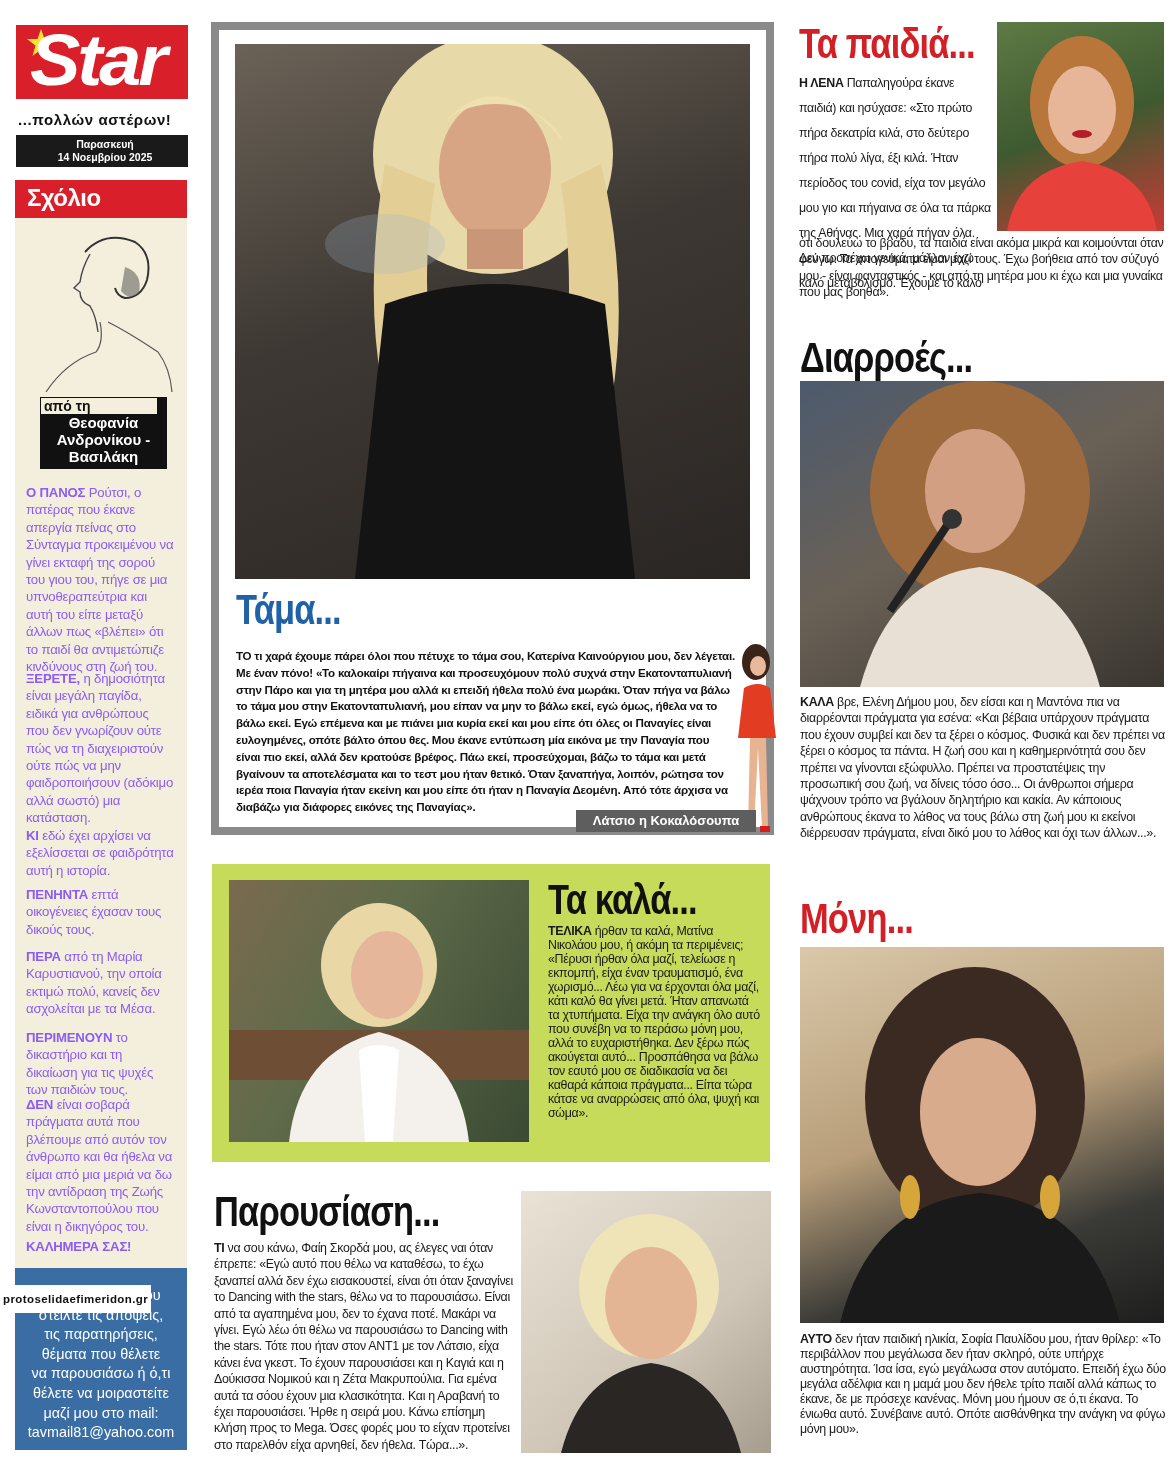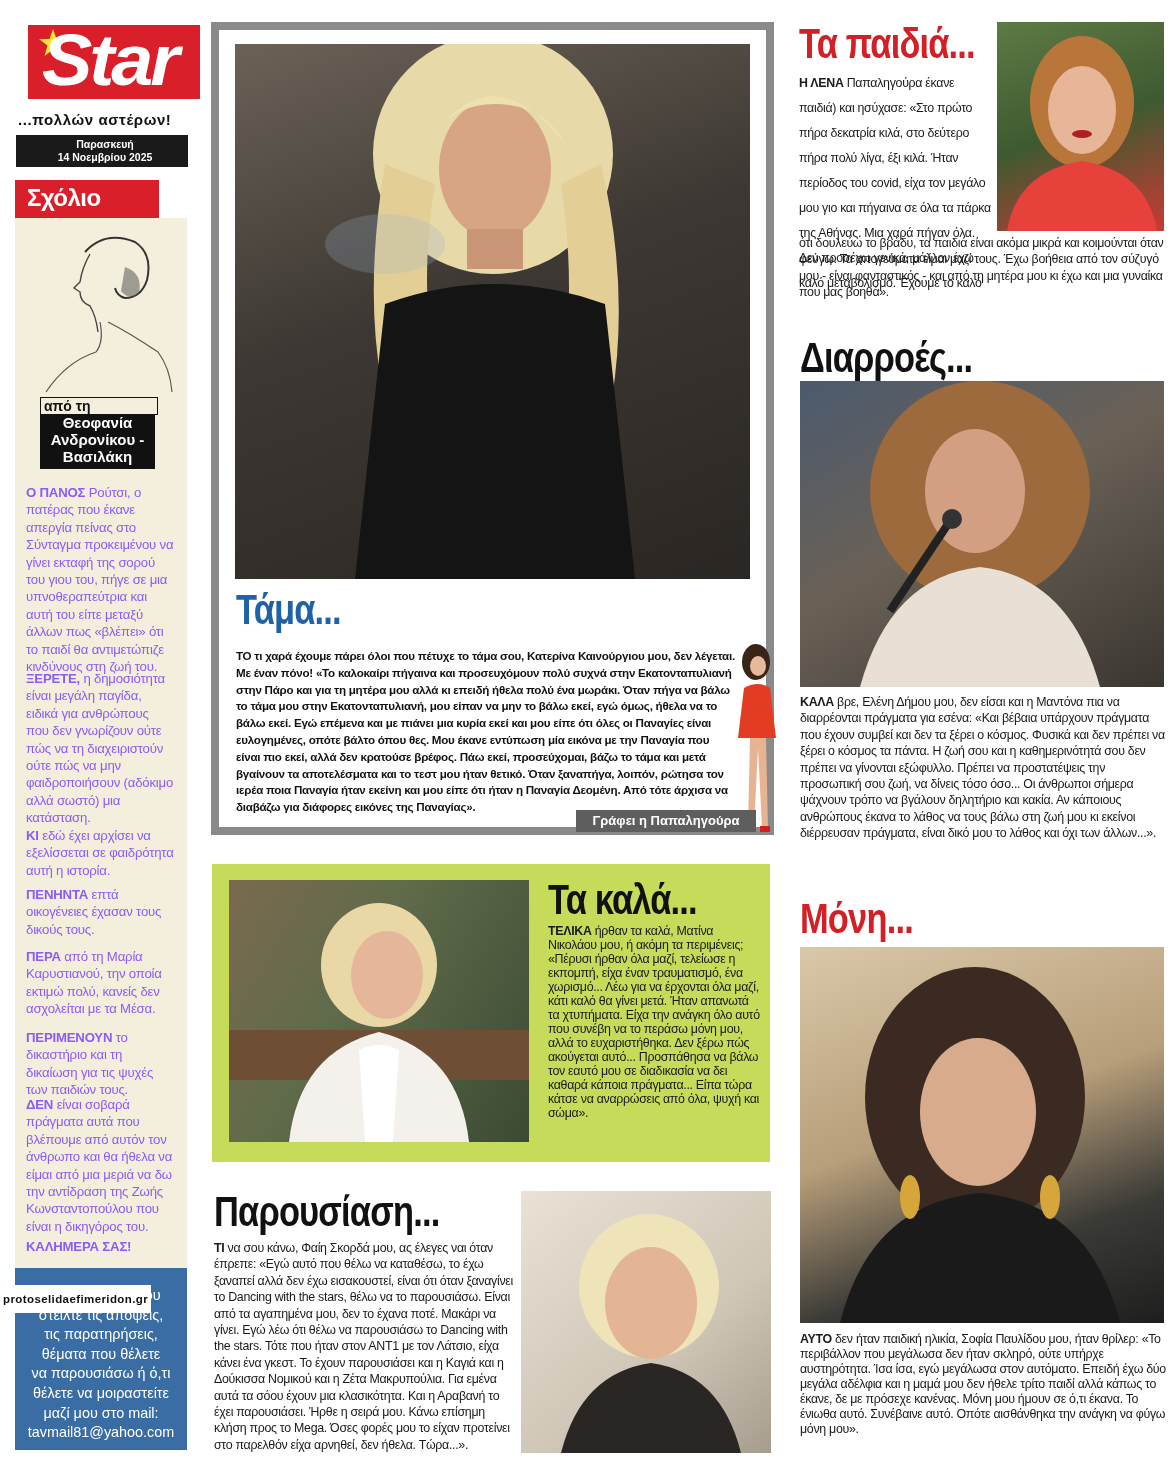--- a/index.html
+++ b/index.html
@@ -1,28 +1,28 @@
 <!DOCTYPE html>
 <html><head>
 <meta charset="utf-8">
 <style>
   * { box-sizing: border-box; margin: 0; padding: 0; }
   body { width: 1175px; height: 1474px; background: #ffffff; position: relative; overflow: hidden; font-family: "Liberation Sans", sans-serif; color: #1a1a1a; }
   .abs { position: absolute; }
 
   
-  #logo { left: 28px; top: 25px; width: 172px; height: 74px; background: #d9202a; overflow: hidden; }
+  #logo { left: 16px; top: 25px; width: 172px; height: 74px; background: #d9202a; overflow: hidden; }
   #logo .wordmark { position: absolute; left: 14px; top: -6px; font: italic bold 72px "Liberation Sans", sans-serif; color: #fff; letter-spacing: -3px; transform: scaleX(1.05); transform-origin: left; }
   #logo .star { position: absolute; left: 10px; top: 3px; width: 30px; height: 30px; }
   #tagline { left: 18px; top: 111px; font: bold 15px "Liberation Sans", sans-serif; letter-spacing: 0.6px; color: #111; }
   #datebox { left: 16px; top: 135px; width: 172px; height: 32px; background: #1a1a1a; color: #fff; font: bold 10.5px/13px "Liberation Sans", sans-serif; padding: 3px 0 0 6px; text-align: center; }
-  #scholio-head { left: 15px; top: 180px; width: 144px; height: 38px; background: #d9202a; color: #fff; font: bold 24px "Liberation Sans", sans-serif; padding: 4px 8px 0 12px; transform-origin: left; letter-spacing: -0.5px; }
+  #scholio-head { left: 15px; top: 180px; width: 172px; height: 38px; background: #d9202a; color: #fff; font: bold 24px "Liberation Sans", sans-serif; padding: 4px 8px 0 12px; transform-origin: left; letter-spacing: -0.5px; }
   #scholio-body { left: 15px; top: 218px; width: 172px; height: 1050px; background: #f4efdc; }
   #sketch { left: 30px; top: 222px; width: 150px; height: 175px; }
-  #author { left: 40px; top: 397px; width: 115px; height: 72px; background: #111; color: #fff; font: bold 15px/17px "Liberation Sans", sans-serif; text-align: center; padding-top: 17px; }
+  #author { left: 40px; top: 397px; width: 127px; height: 72px; background: #111; color: #fff; font: bold 15px/17px "Liberation Sans", sans-serif; text-align: center; padding-top: 17px; }
   #author .from { position: absolute; left: 0; top: 0; width: 118px; height: 18px; background: #f4efdc; border: 1px solid #111; color: #111; font-size: 14px; text-align: left; padding-left: 3px; line-height: 16px; }
   .col-text { font-size: 13.2px; line-height: 17.4px; color: #8b5cf6; letter-spacing: -0.2px; }
   .col-text b { font-weight: bold; }
   .lp { position: absolute; left: 26px; width: 148px; }
   #mailbox { left: 15px; top: 1268px; width: 172px; height: 182px; background: #3a6da3; color: #fff; text-align: center; font: 14.4px/19.6px "Liberation Sans", sans-serif; padding-top: 18px; }
   #watermark { left: 0; top: 1285px; background: #fff; color: #111; font: bold 11.5px "Liberation Sans", sans-serif; padding: 8px 3px; letter-spacing: 0.4px; }
 
   
   #tama-frame { left: 211px; top: 22px; width: 563px; height: 813px; background: #8a8a8a; }
   #tama-inner { left: 219px; top: 30px; width: 547px; height: 797px; background: #fff; }
@@ -122,21 +122,21 @@
 </div>
 <div id="tama-title" class="abs headline h-blue">Τάμα...</div>
 <div id="tama-text" class="abs"><span>ΤΟ</span><span> τι χαρά έχουμε πάρει όλοι που πέτυχε το τάμα σου, Κατερίνα Καινούργιου μου, δεν λέγεται. Με έναν πόνο! «Το καλοκαίρι πήγαινα και προσευχόμουν πολύ συχνά στην Εκατονταπυλιανή στην Πάρο και για τη μητέρα μου αλλά κι επειδή ήθελα πολύ ένα μωράκι. Όταν πήγα να βάλω το τάμα μου στην Εκατονταπυλιανή, μου είπαν να μην το βάλω εκεί, εγώ όμως, ήθελα να το βάλω εκεί. Εγώ επέμενα και με πιάνει μια κυρία εκεί και μου είπε ότι όλες οι Παναγίες είναι ευλογημένες, οπότε βάλτο όπου θες. Μου έκανε εντύπωση μία εικόνα με την Παναγία που είναι πιο εκεί, αλλά δεν κρατούσε βρέφος. Πάω εκεί, προσεύχομαι, βάζω το τάμα και μετά βγαίνουν τα αποτελέσματα και το τεστ μου ήταν θετικό. Όταν ξαναπήγα, λοιπόν, ρώτησα τον ιερέα ποια Παναγία ήταν εκείνη και μου είπε ότι ήταν η Παναγία Δεομένη. Από τότε άρχισα να διαβάζω για διάφορες εικόνες της Παναγίας».</span></div>
 <svg id="tama-figure" class="abs" viewBox="0 0 46 200">
   <ellipse cx="22" cy="22" rx="14" ry="18" fill="#3a2418"></ellipse>
   <ellipse cx="24" cy="26" rx="8" ry="10" fill="#e9b99b"></ellipse>
   <path d="M10 48 q14 -8 26 0 l6 50 h-38z" fill="#e23c22"></path>
   <path d="M16 98 l-2 90 h6 l4 -80 l4 80 h6 l-2 -90z" fill="#e8b391"></path>
   <path d="M12 186 h10 v6 h-10z M26 186 h10 v6 h-10z" fill="#d31e1e"></path>
 </svg>
-<div id="byline" class="abs">Γράφει η Παπαληγούρα</div>
+<div id="byline" class="abs">Λάτσιο η Κοκαλόσουπα</div>
 
 <div id="kala-box" class="abs"></div>
 <div id="kala-photo" class="abs">
   <svg width="300" height="262" viewBox="0 0 300 262">
     <rect x="0" y="150" width="300" height="50" fill="#6e4f35"></rect>
     <ellipse cx="150" cy="85" rx="58" ry="62" fill="#e9d7a6"></ellipse>
     <ellipse cx="158" cy="95" rx="36" ry="44" fill="#e5b69a"></ellipse>
     <path d="M60 262 q10 -90 90 -110 q80 20 90 110z" fill="#f4f1ec"></path>
     <path d="M130 170 q20 -10 40 0 l-6 92 h-28z" fill="#ffffff"></path>
   </svg>

